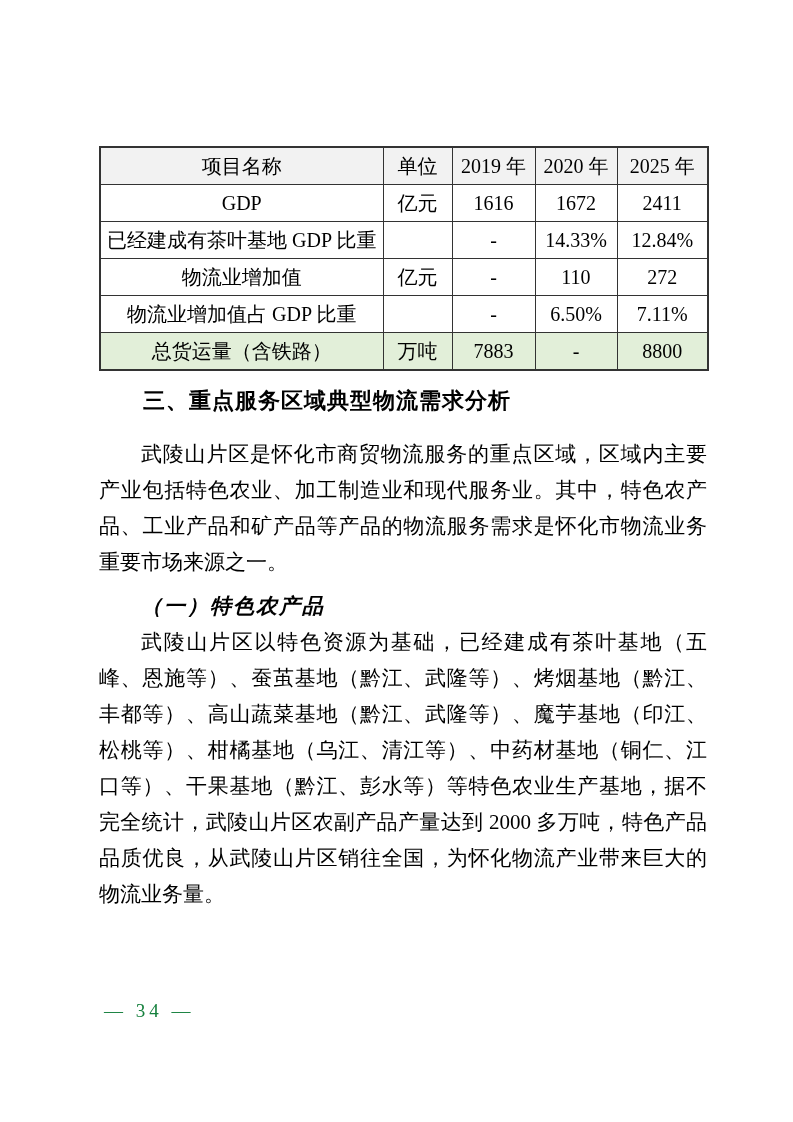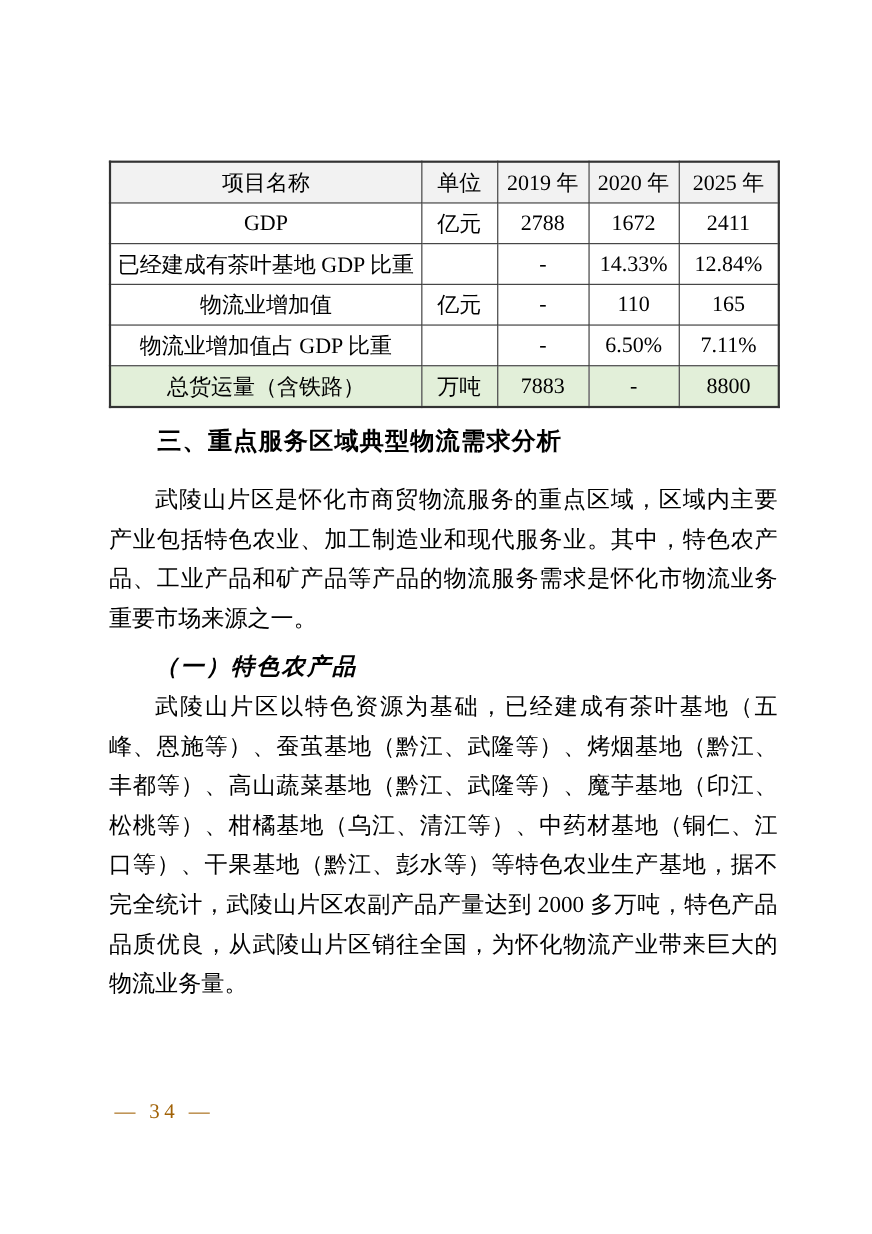--- a/index.html
+++ b/index.html
@@ -59,21 +59,21 @@
     font-size: 21px;
     line-height: 36px;
     text-indent: 2em;
     letter-spacing: 2px;
   }
   .page-number {
     position: absolute;
     left: 104px;
     top: 1000px;
     font-size: 19px;
-    color: #a16207;
+    color: #15803d;
     letter-spacing: 4px;
   }
 </style>
 </head>
 <body>
 
 <div class="page">
   <div class="content">
 
     <table class="data-table">
@@ -90,37 +90,37 @@
           <th>单位</th>
           <th>2019 年</th>
           <th>2020 年</th>
           <th>2025 年</th>
         </tr>
       </thead>
       <tbody>
         <tr>
           <td>GDP</td>
           <td>亿元</td>
-          <td>2788</td>
+          <td>1616</td>
           <td>1672</td>
           <td>2411</td>
         </tr>
         <tr>
           <td>已经建成有茶叶基地 GDP 比重</td>
           <td></td>
           <td>-</td>
           <td>14.33%</td>
           <td>12.84%</td>
         </tr>
         <tr>
           <td>物流业增加值</td>
           <td>亿元</td>
           <td>-</td>
           <td>110</td>
-          <td>165</td>
+          <td>272</td>
         </tr>
         <tr>
           <td>物流业增加值占 GDP 比重</td>
           <td></td>
           <td>-</td>
           <td>6.50%</td>
           <td>7.11%</td>
         </tr>
         <tr class="highlight">
           <td>总货运量（含铁路）</td>

